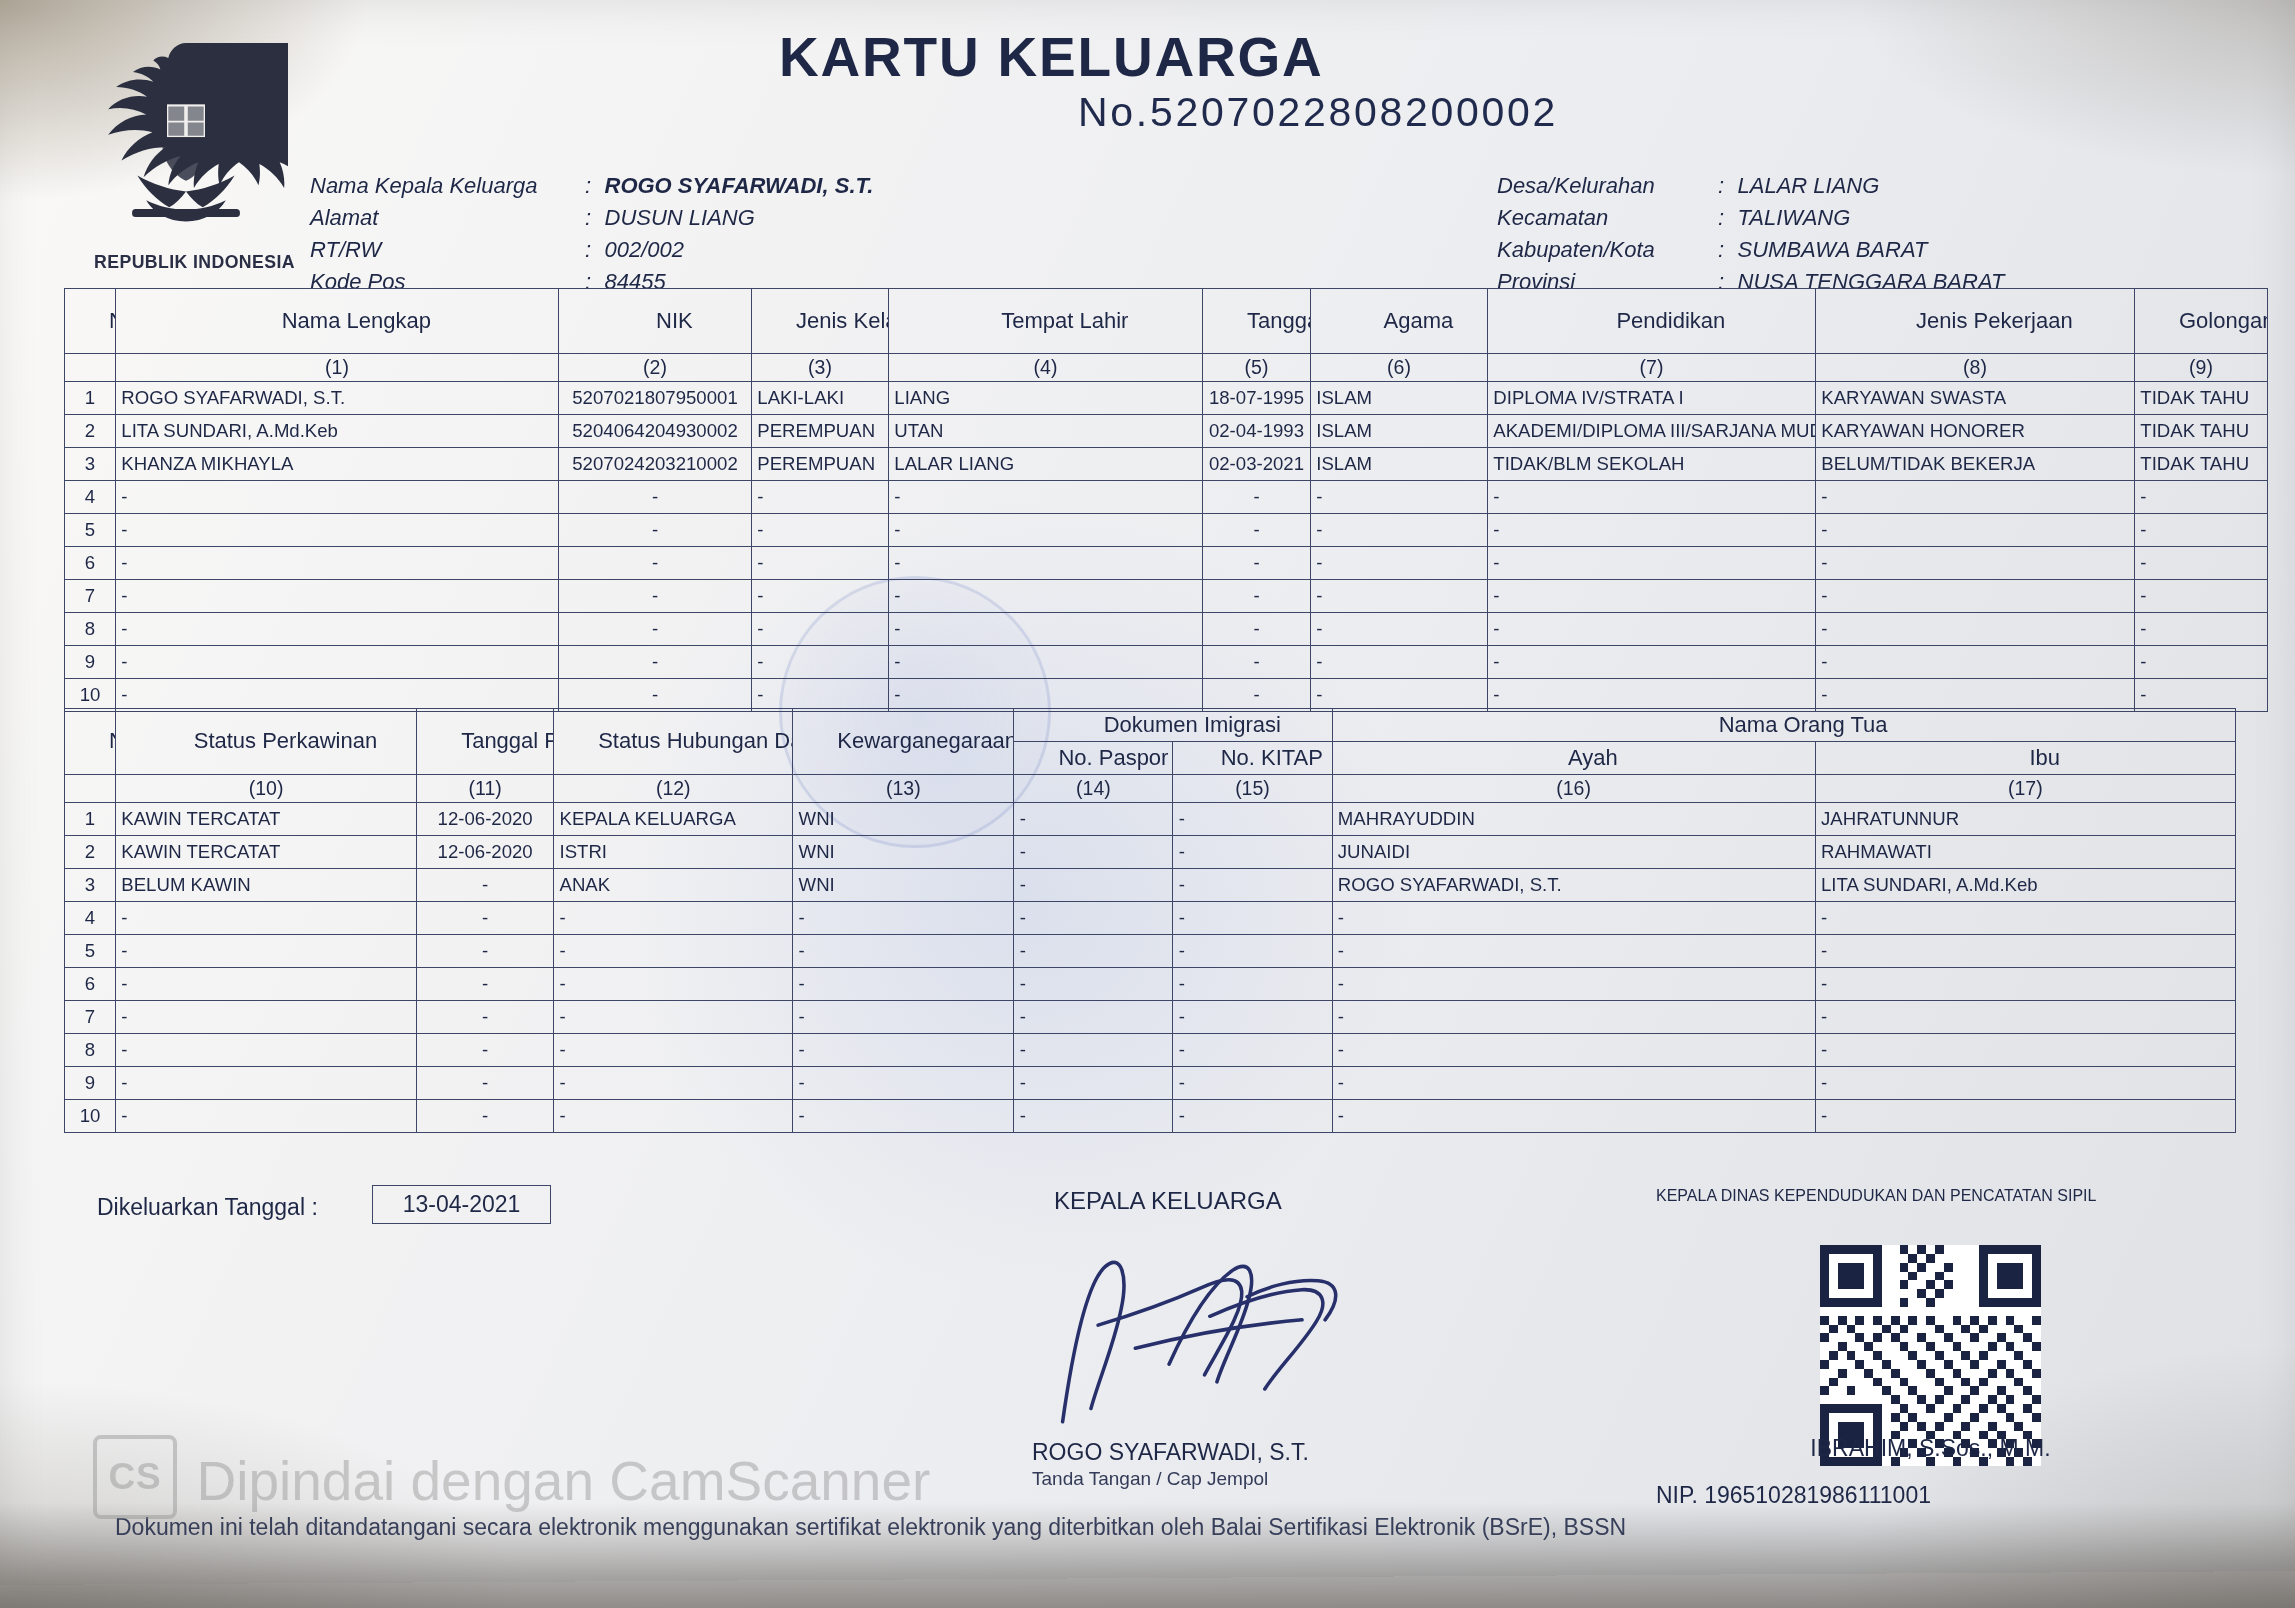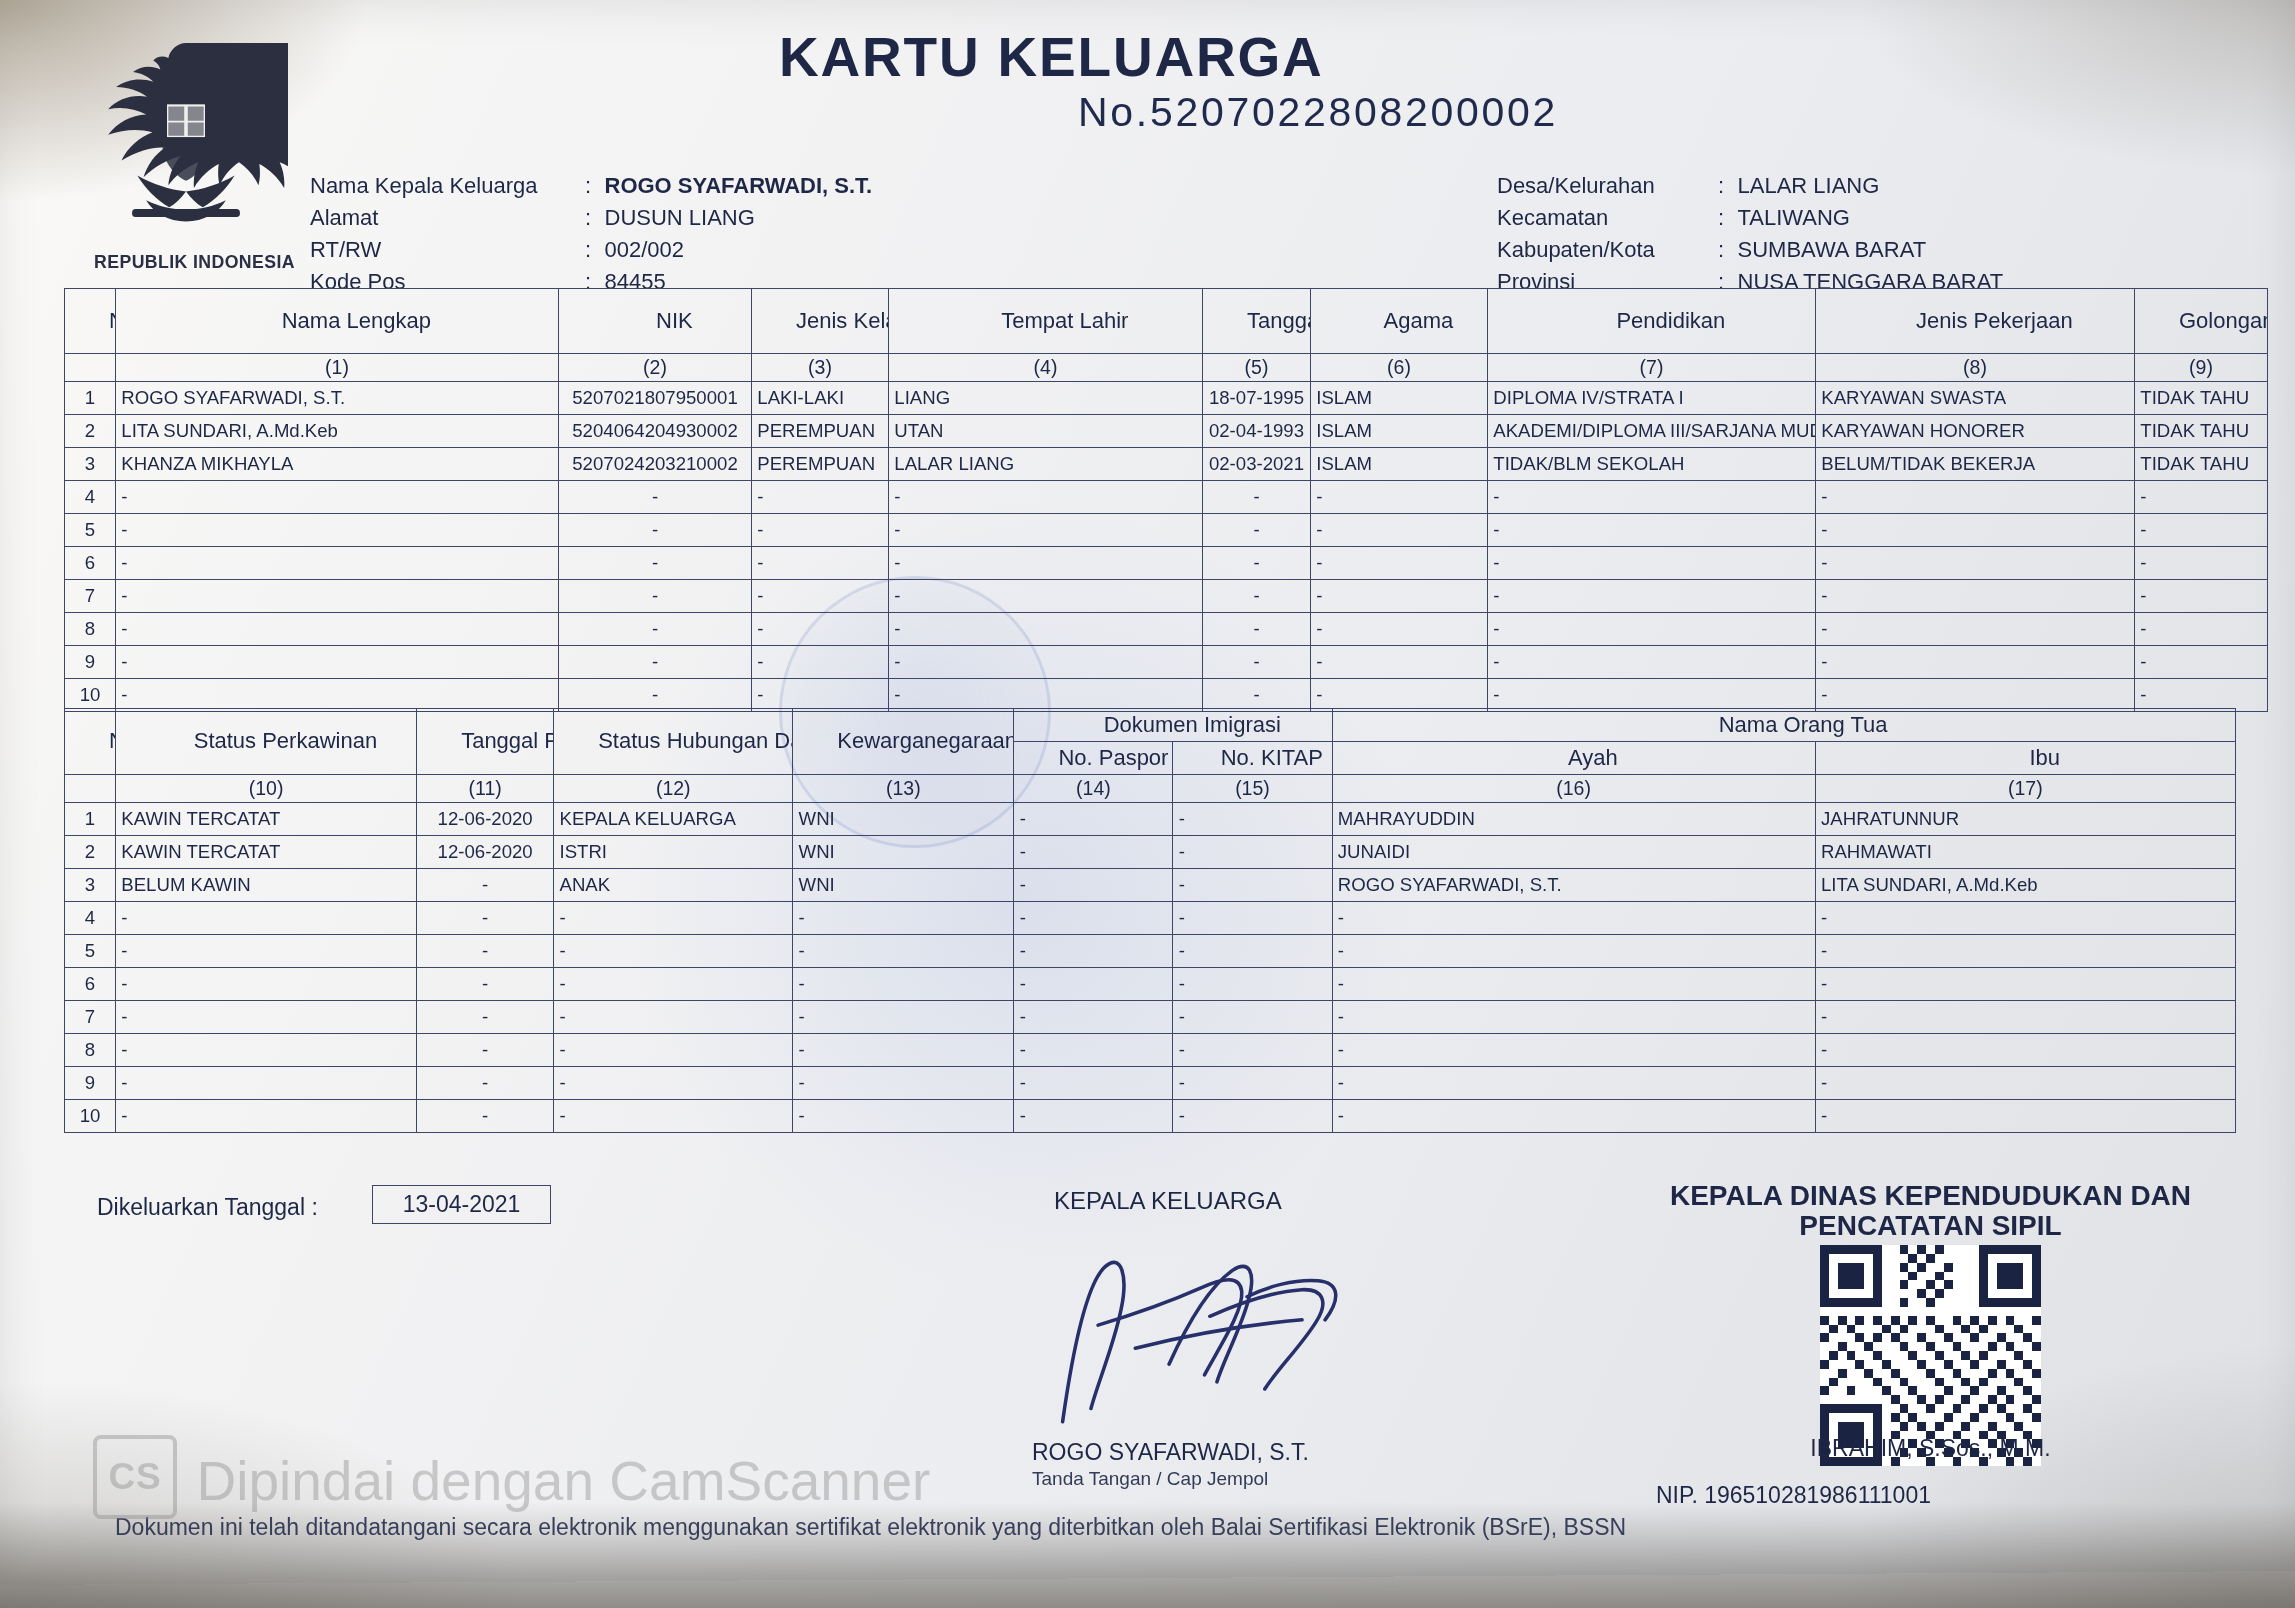--- a/index.html
+++ b/index.html
@@ -89,21 +89,21 @@
     left: 84px; top: 252px;
     width: 221px;
     text-align: center;
     font-size: 17.7px;
     font-weight: bold;
     color: #2a2f45;
     letter-spacing: 0.4px;
   }
 
   .idblock { position:absolute; font-size: 22px; line-height: 32px; color:#1e2746; }
-  .idblock .row { display: flex; }
+  .idblock .row { display: flex; font-style: italic; }
   .idblock .lbl { width: 275px; }
   .idblock .sep { width: 19.5px; }
   .idblock .val { font-weight: normal; }
   .idblock .val.bold { font-weight: bold; }
 
   #leftid { left: 310px; top: 170px; }
   #rightid { left: 1497px; top: 170px; }
   #rightid .lbl { width: 221px; }
 
   
@@ -156,25 +156,23 @@
     color: #1e2746;
   }
   #head-family-label { left: 1054px; top: 1187px; font-size: 24px; }
   #head-family-name { left: 1032px; top: 1439px; font-size: 23px; }
   #head-family-sub { left: 1032px; top: 1468px; font-size: 19px; color:#333b58; }
 
   #dinas-label {
     position: absolute;
     left: 1656px; top: 1181px;
     width: 549px;
-    text-align: center;
-    font-size: 28px;
+    font-size: 16px;
     line-height: 30px;
     color: #1e2746;
-    font-weight: bold;
   }
   #dinas-name {
     position: absolute; left: 1656px; top: 1435px; width: 549px;
     text-align: center; font-size: 23px; color: #1e2746;
   }
   #dinas-nip {
     position: absolute; left: 1656px; top: 1466px; width: 549px;
     font-size: 23px; color: #1e2746; margin-top: 16px;
   }
 

